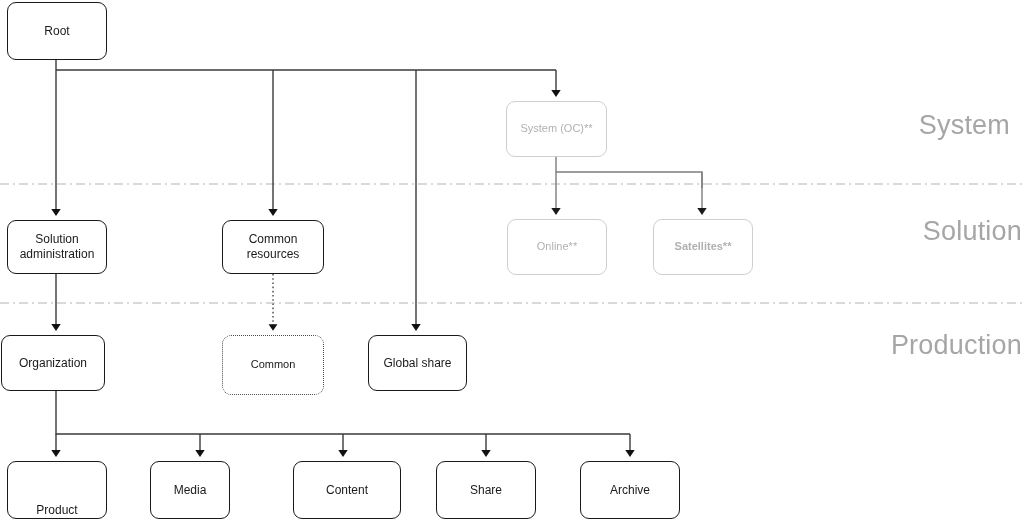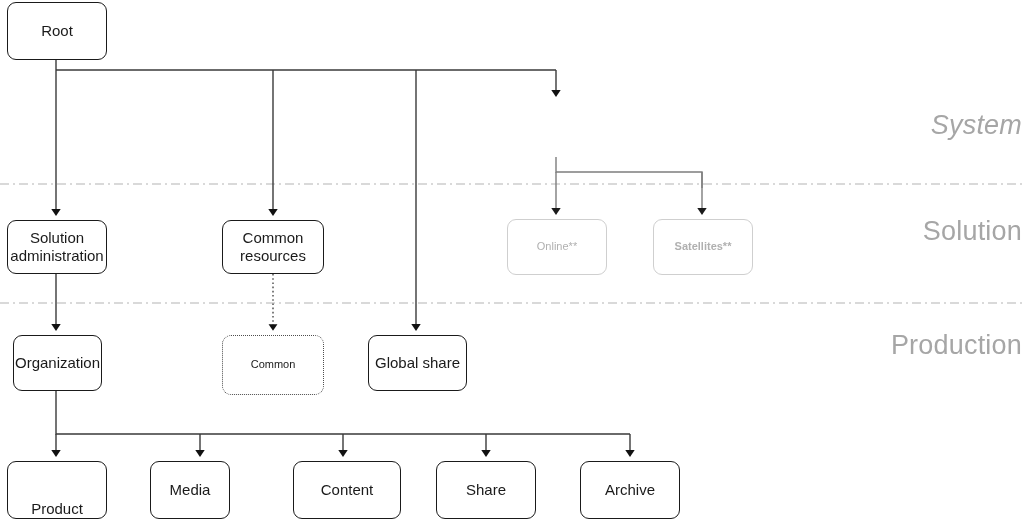--- a/index.html
+++ b/index.html
@@ -34,21 +34,21 @@
     background: #ffffff;
     line-height: 1.22;
   }
   .node .label {
     display: block;
     white-space: pre-line;
   }
   .node.solid {
     border: 1.4px solid #1a1a1a;
     color: #1a1a1a;
-    font-size: 15px;
+    font-size: 12px;
   }
   .node.ghost {
     border: 1.2px solid #cfcfcf;
     color: #b0b0b0;
     font-size: 11px;
   }
   .node.dotted {
     border: 1.6px dotted #4d4d4d;
     color: #1a1a1a;
     font-size: 11px;
@@ -116,40 +116,43 @@
       <path d="M343,434 L343,453" marker-end="url(#arrow-dark)"></path>
       <path d="M486,434 L486,453" marker-end="url(#arrow-dark)"></path>
       <path d="M630,434 L630,453" marker-end="url(#arrow-dark)"></path>
     </g>
   </svg>
 
   <div class="node solid" style="left:7px; top:2px; width:100px; height:58px;">
     <span class="label">Root</span>
   </div>
 
+  <div class="node ghost" style="left:506px; top:101px; width:101px; height:56px;">
+    <span class="label">System (OC)**</span>
+  </div>
 
   <div class="node solid" style="left:7px; top:220px; width:100px; height:54px;">
     <span class="label">Solution
 administration</span>
   </div>
 
   <div class="node solid" style="left:222px; top:220px; width:102px; height:54px;">
     <span class="label">Common
 resources</span>
   </div>
 
   <div class="node ghost" style="left:507px; top:219px; width:100px; height:56px;">
     <span class="label">Online**</span>
   </div>
 
   <div class="node ghost" style="left:653px; top:219px; width:100px; height:56px;font-weight:bold;">
     <span class="label">Satellites**</span>
   </div>
 
-  <div class="node solid" style="left:13px; top:335px; width:89px; height:56px;">
+  <div class="node solid" style="left:1px; top:335px; width:104px; height:56px;">
     <span class="label">Organization</span>
   </div>
 
   <div class="node dotted" style="left:222px; top:335px; width:102px; height:60px;">
     <span class="label">Common</span>
   </div>
 
   <div class="node solid" style="left:368px; top:335px; width:99px; height:56px;align-items:center;">
     <span class="label">Global share</span>
   </div>
@@ -167,17 +170,17 @@
   </div>
 
   <div class="node solid" style="left:436px; top:461px; width:100px; height:58px;">
     <span class="label">Share</span>
   </div>
 
   <div class="node solid" style="left:580px; top:461px; width:100px; height:58px;">
     <span class="label">Archive</span>
   </div>
 
-  <div class="band-label" style="right:2px; top:110px;font-style:italic;">System</div>
+  <div class="band-label" style="right:14px; top:110px;">System</div>
   <div class="band-label" style="right:2px; top:216px;">Solution</div>
   <div class="band-label" style="right:2px; top:330px;">Production</div>
 
 </div>
 
 </body></html>

